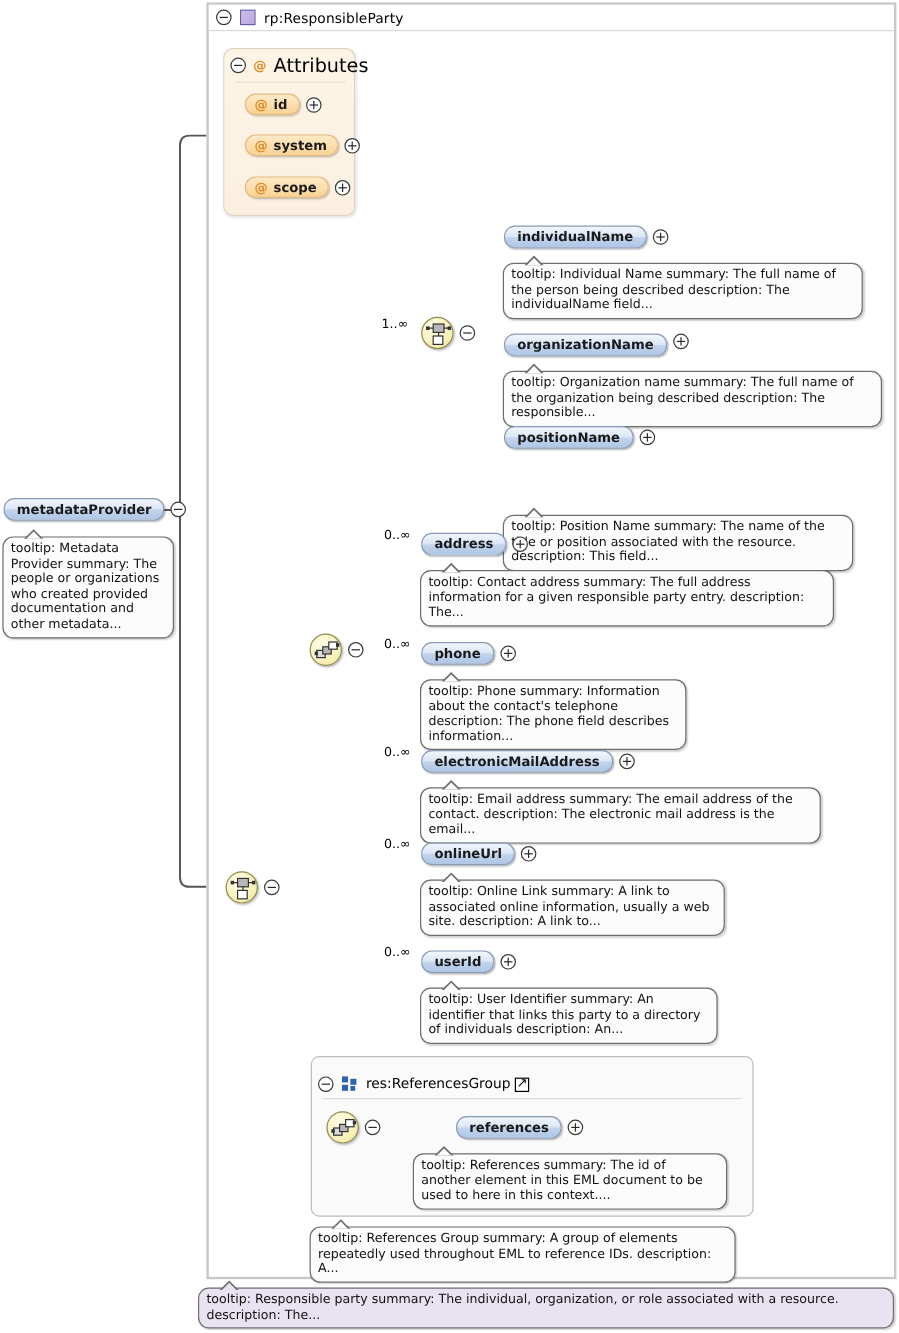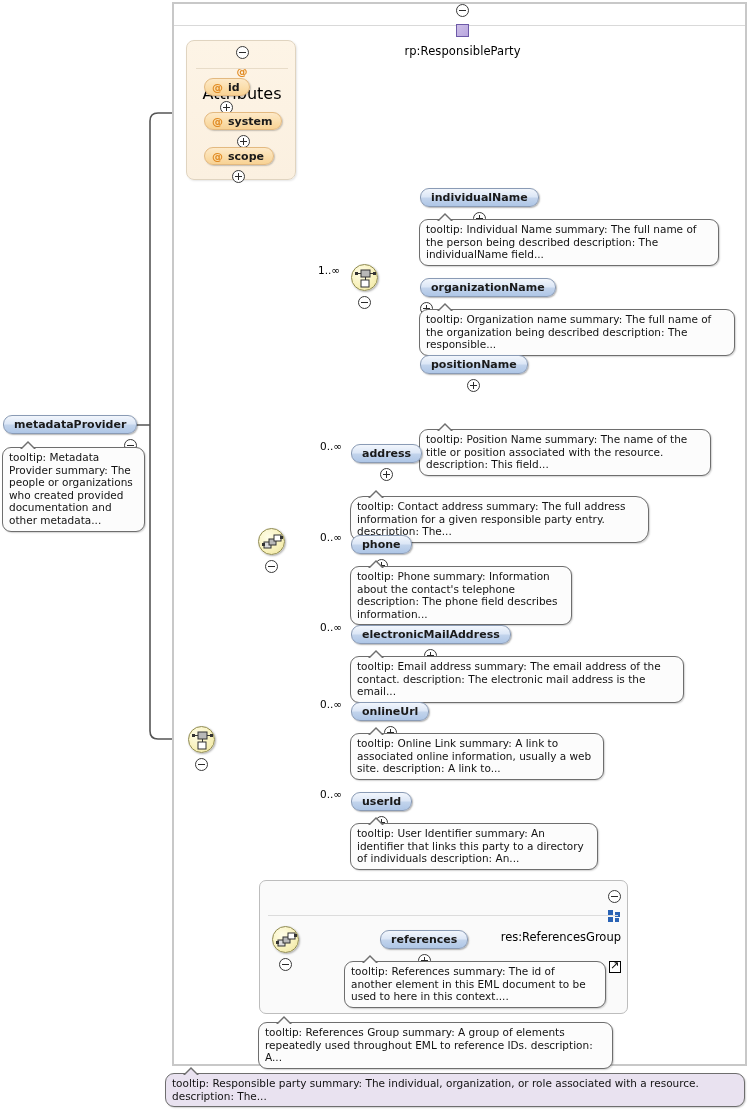--- a/index.html
+++ b/index.html
@@ -8,21 +8,21 @@
   }
   body {
     width: 749px; height: 1111px;
     position: relative;
     font-family: "DejaVu Sans", "Liberation Sans", sans-serif;
     font-size: 11px;
     color: #000;
     overflow: hidden;
   }
   .canvas { position: absolute; left:0; top:0; width:749px; height:1111px; }
-  .abs { position: absolute; flex-direction: column; }
+  .abs { position: absolute; }
 
   
   #root-box {
     left: 172px; top: 2px; width: 575px; height: 1064px;
     border: 2px solid #c8c8c8;
     background: #fff;
     box-sizing: border-box;
   }
   #root-header {
     left: 174px; top: 4px; width: 571px; height: 22px;
@@ -271,21 +271,21 @@
   </div>
 
   <div class="abs" style="left:204px; top:147px; display:flex; align-items:center; gap:5px;">
     <span class="apill">
       <span class="at-sign">@</span>
       <span>scope</span>
     </span>
     <span class="circ plus"></span>
   </div>
 
-  <div class="abs" style="left:3px; top:415px; display:flex; align-items:flex-end; gap:5px;">
+  <div class="abs" style="left:3px; top:415px; display:flex; align-items:center; gap:5px;">
     <span class="pill">metadataProvider</span>
     <span class="circ"></span>
   </div>
   <div class="tip" style="left:2px; top:447px; width:143px;">
     <span class="notch"></span><span class="notch-in"></span>
     <span>tooltip: Metadata Provider summary: The people or organizations who created provided documentation and other metadata...</span>
   </div>
 
   <div class="abs" style="left:188px; top:726px; display:flex; align-items:center; gap:5px;">
     <span class="comp">
@@ -354,21 +354,21 @@
       </svg>
     </span>
     <span class="circ"></span>
   </div>
 
   <span class="abs card" style="left:320px; top:440px;">0..∞</span>
   <div class="abs" style="left:351px; top:444px; display:flex; align-items:center; gap:5px;">
     <span class="pill">address</span>
     <span class="circ plus"></span>
   </div>
-  <div class="tip" style="left:350px; top:496px; width:299px;border-radius:13px;">
+  <div class="tip" style="left:350px; top:475px; width:345px;">
     <span class="notch"></span><span class="notch-in"></span>
     <span>tooltip: Contact address summary: The full address information for a given responsible party entry. description: The...</span>
   </div>
 
   <span class="abs card" style="left:320px; top:531px;">0..∞</span>
   <div class="abs" style="left:351px; top:535px; display:flex; align-items:center; gap:5px;">
     <span class="pill">phone</span>
     <span class="circ plus"></span>
   </div>
   <div class="tip" style="left:350px; top:566px; width:222px;">

